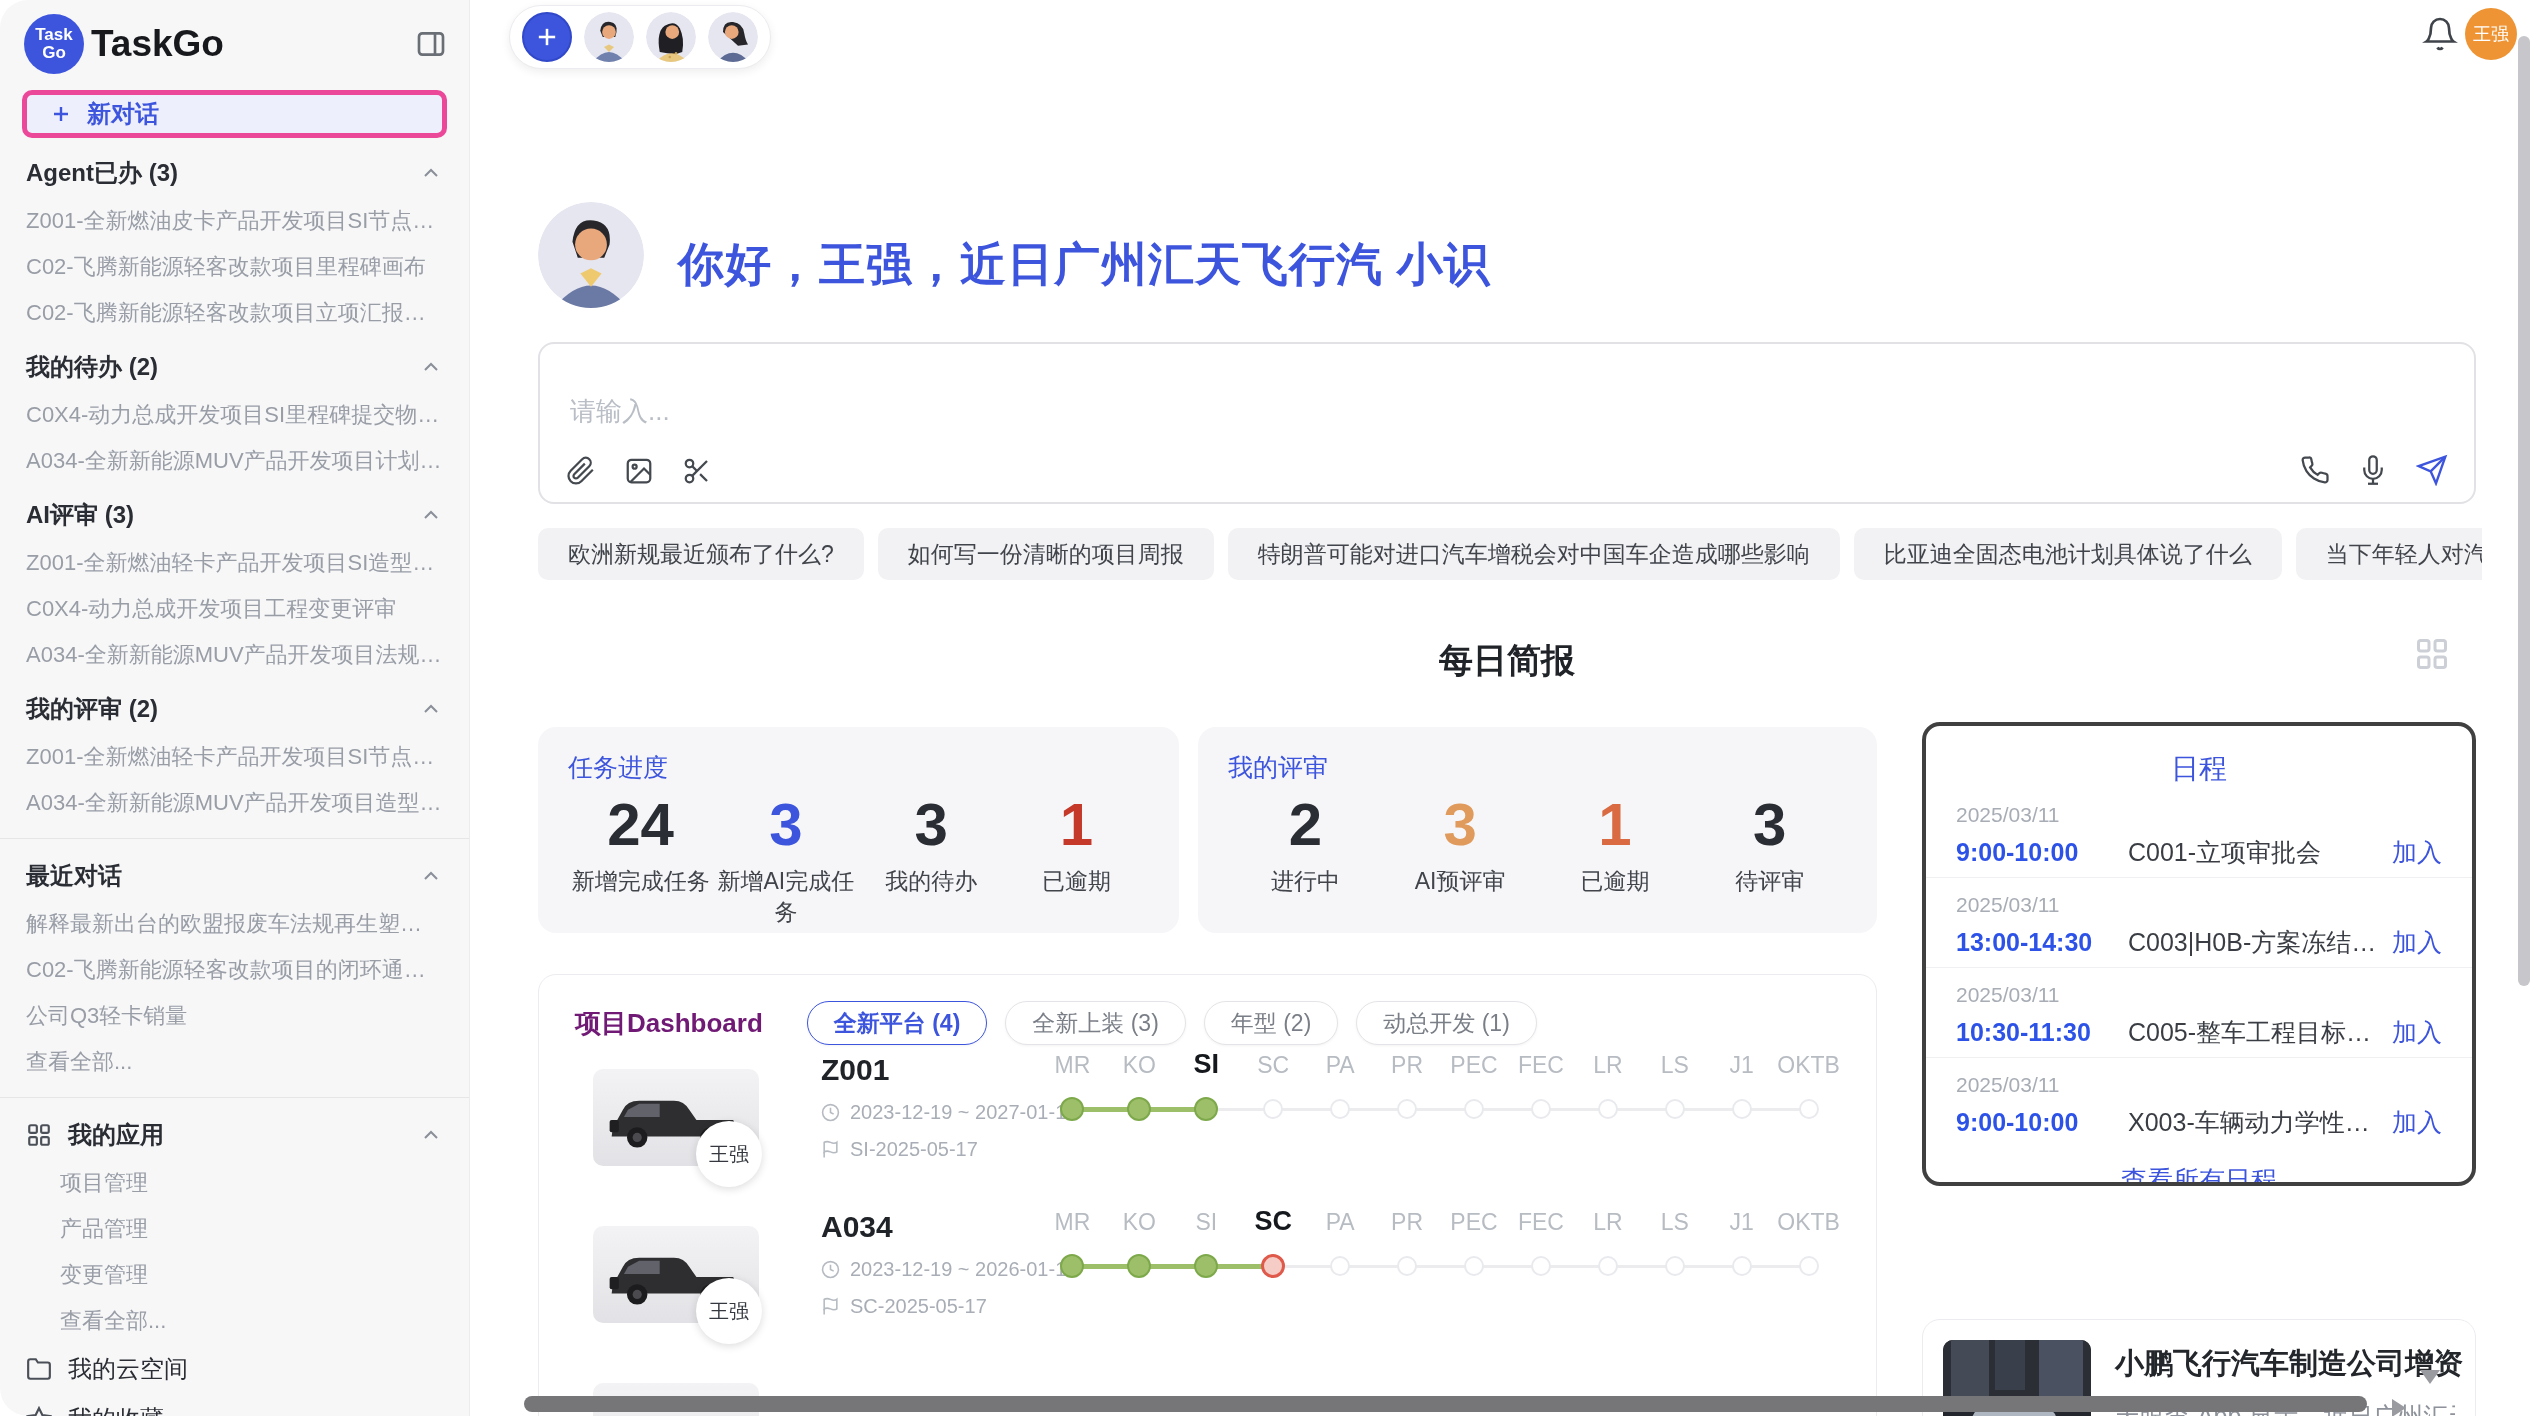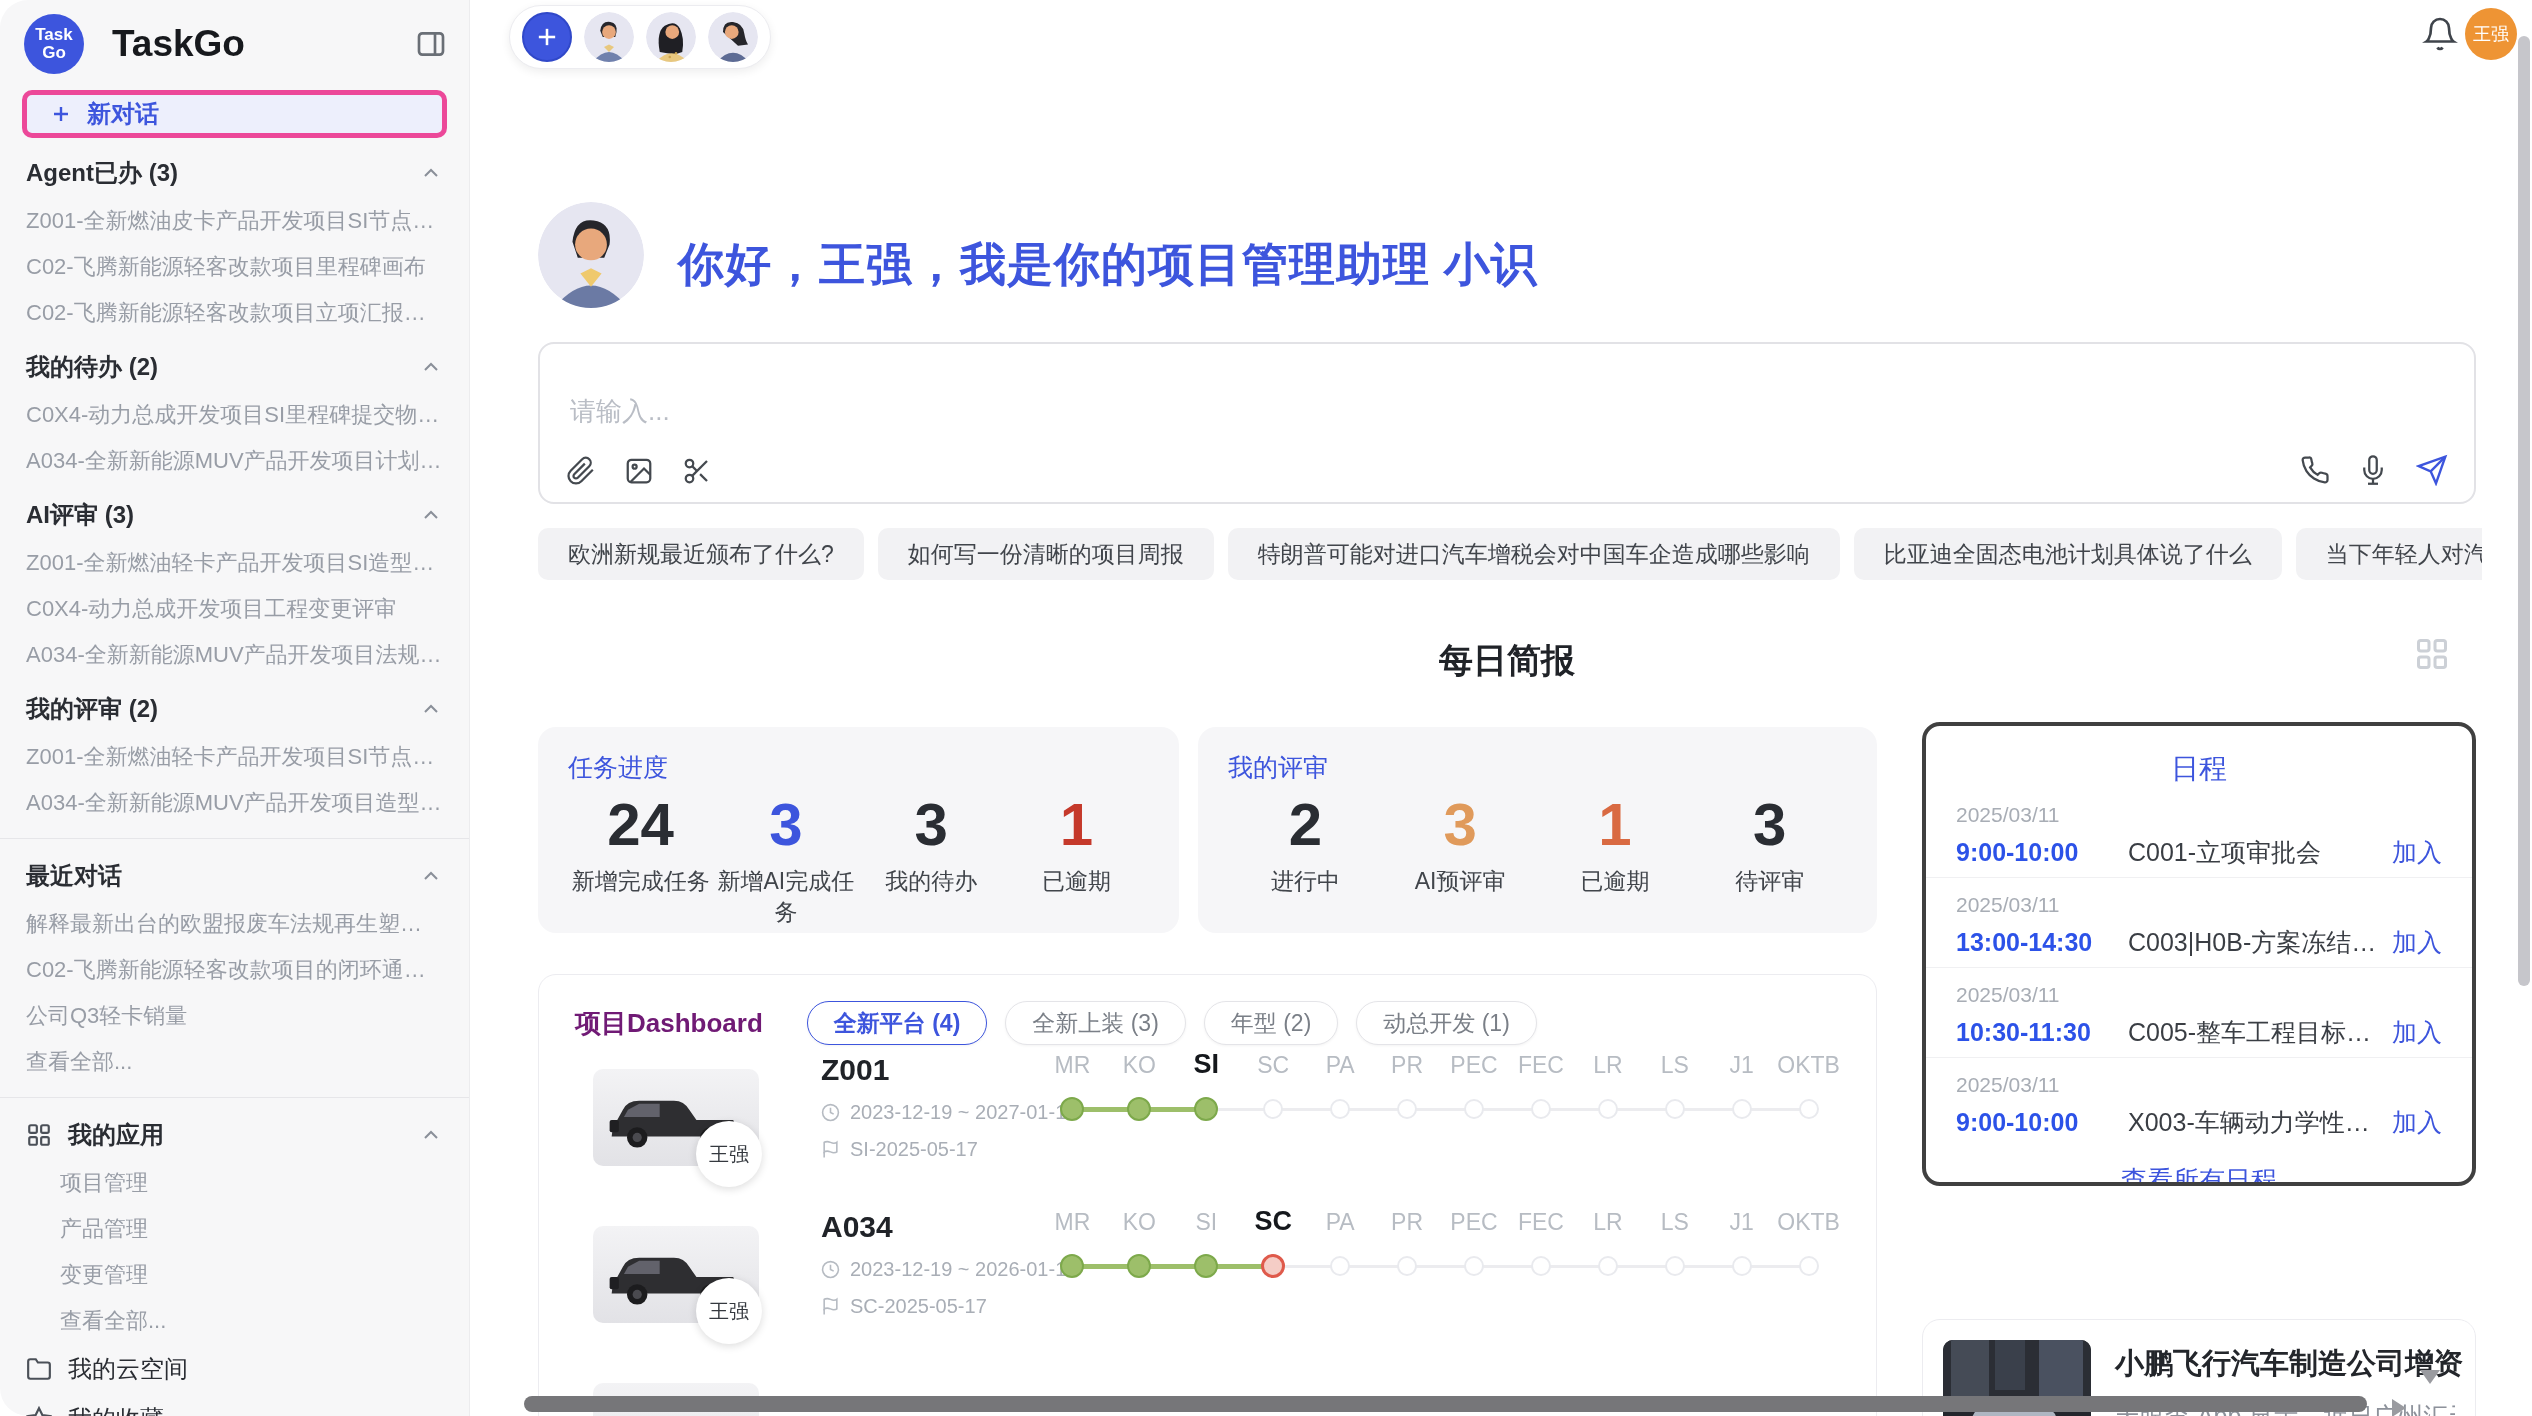--- a/index.html
+++ b/index.html
@@ -5,21 +5,21 @@
   html,body{margin:0;padding:0;background:#fff;}
   *{box-sizing:border-box;}
   .screen{position:relative;width:2532px;height:1416px;background:#fff;overflow:hidden;
     font-family:"Liberation Sans","DejaVu Sans",sans-serif;color:#23262b;border-radius:28px;}
 
   
   .sidebar{position:absolute;left:0;top:0;width:470px;height:100%;background:#f7f7f8;border-right:1px solid #ececee;}
   .sb-header{display:flex;align-items:center;padding:14px 22px 8px 24px;}
   .logo{width:60px;height:60px;border-radius:50%;background:#3D55DD;color:#fff;display:flex;flex-direction:column;
     align-items:center;justify-content:center;font-size:17px;font-weight:700;line-height:1.08;flex:none;}
-  .sb-title{font-size:37px;font-weight:700;color:#17191d;margin-left:28px;flex:1;}
+  .sb-title{font-size:37px;font-weight:700;color:#17191d;margin-left:7px;flex:1;}
   .icon{display:inline-flex;align-items:center;justify-content:center;}
   .icon svg{display:block;}
   .new-chat{margin:8px 22px 10px;height:48px;display:flex;align-items:center;gap:14px;padding:0 22px;
     background:#edeffc;border:5px solid #ec4899;border-radius:10px;color:#3D55DD;font-size:24px;font-weight:600;cursor:pointer;}
   .sb-sec-head{display:flex;align-items:center;justify-content:space-between;padding:9px 26px;margin-top:6px;}
   .sb-sec-title{font-size:24px;color:#2a2d33;font-weight:600;}
   .sb-item{padding:8px 26px;font-size:22px;color:#989da6;white-space:nowrap;overflow:hidden;text-overflow:ellipsis;cursor:pointer;}
   .sb-divider{height:1px;background:#e6e6e9;margin:12px 0;}
   .sb-nav{display:flex;align-items:center;gap:16px;padding:9px 26px;font-size:24px;color:#2a2d33;cursor:pointer;}
   .sb-nav .icon{color:#4b5058;}
@@ -315,21 +315,21 @@
 
     <div class="greet-avatar">
       <svg viewBox="0 0 40 40">
           <circle cx="20" cy="20" r="20" fill="#e6e6f1"></circle>
           <path d="M13 15 q1-9 8-8 q7 1 6 9 l-2 5 -10 0z" fill="#26262b"></path>
           <circle cx="20" cy="16" r="6" fill="#e8a87c"></circle>
           <path d="M6 40 Q20 23 34 40 Z" fill="#6b7aa4"></path>
           <path d="M16 27 l4 5 4-5 -4-2z" fill="#efc96d"></path>
         </svg>
     </div>
-    <div class="greet-text">你好，王强，我是你的项目管理助理 小识</div>
+    <div class="greet-text">你好，王强，近日广州汇天飞行汽 小识</div>
 
     <div class="composer">
       <input class="composer-input" placeholder="请输入..." style="">
       <div class="c-left">
         <span class="icon">
           <svg width="30" height="30" viewBox="0 0 24 24" fill="none" stroke="currentColor" stroke-width="1.8">
               <path d="M21.44 11.05l-9.19 9.19a6 6 0 0 1-8.49-8.49l9.19-9.19a4 4 0 0 1 5.66 5.66l-9.2 9.19a2 2 0 0 1-2.83-2.83l8.49-8.48"></path>
             </svg>
         </span>
         <span class="icon">

